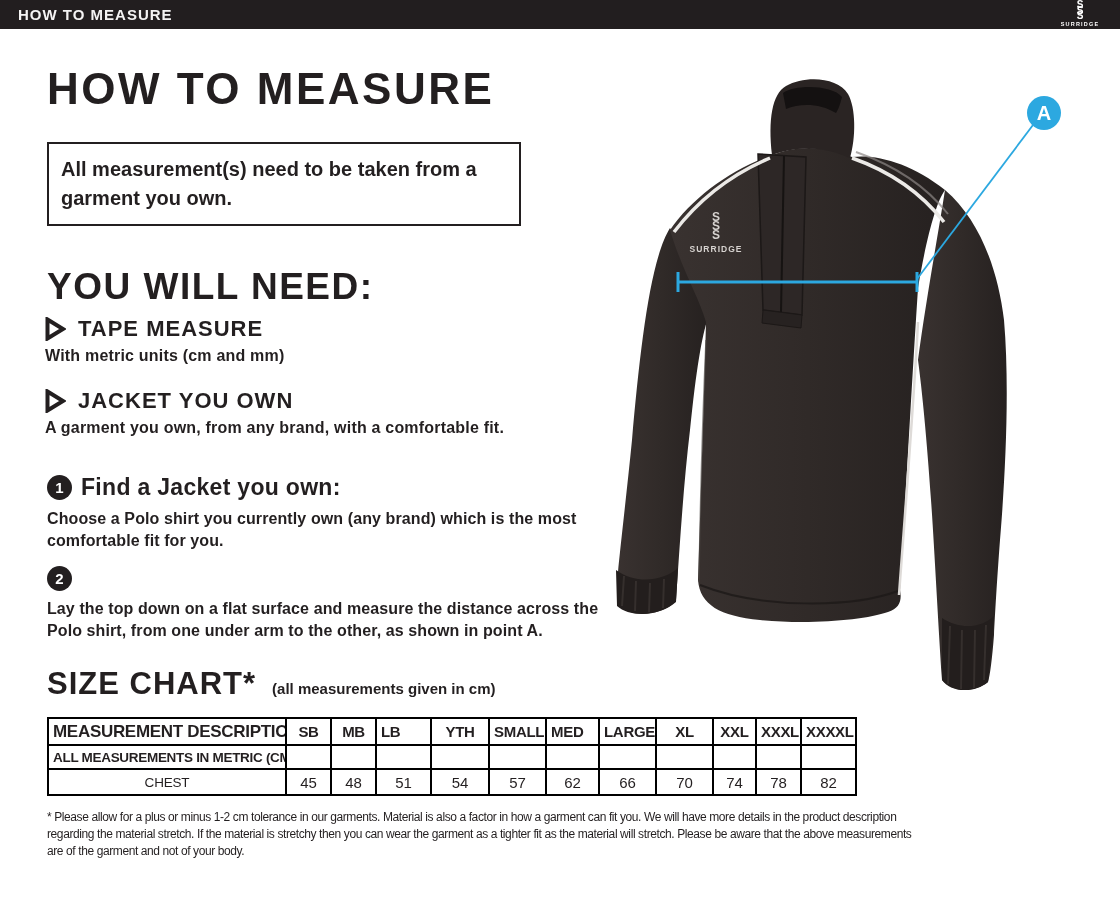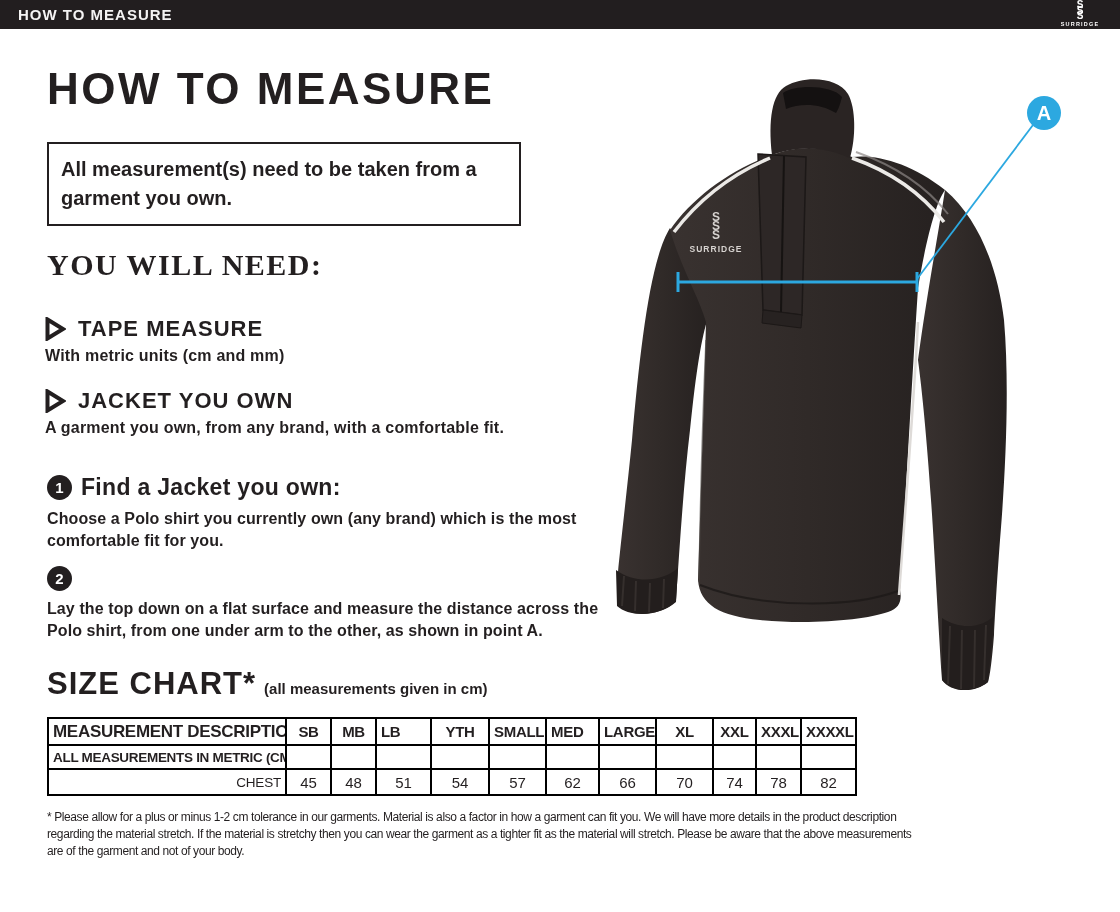--- a/index.html
+++ b/index.html
@@ -17,55 +17,55 @@
   .logo-stack { display:flex; flex-direction:column; align-items:center; line-height:5.5px; }
   .logo-stack span { color:#fff; font-size:10px; font-weight:bold; }
   .logo-word { color:#fff; font-size:5.5px; font-weight:bold; letter-spacing:1.2px; margin-top:2px; }
 
   
   .h1 { position:absolute; left:47px; top:64px; font-size:44px; font-weight:bold;
     letter-spacing:2.5px; }
   .notebox { position:absolute; left:47px; top:142px; width:474px;
     border:2px solid #231f20; padding:11px 12px; font-size:20px; font-weight:bold;
     line-height:1.45; }
-  .need-h { position:absolute; left:47px; top:248px; font-size:30px; font-weight:bold;
-    letter-spacing:1.5px;font-family:Liberation Serif, serif; }
+  .need-h { position:absolute; left:47px; top:266px; font-size:37px; font-weight:bold;
+    letter-spacing:1.5px; }
   .need-item { position:absolute; left:45px; width:580px; }
   .need-item .row { display:flex; align-items:center; gap:12px; }
   .need-item .ttl { font-size:22px; font-weight:bold; letter-spacing:1px; }
   .need-item .desc { font-size:16px; font-weight:bold; margin-top:5px; letter-spacing:.2px; }
   .tri { width:21px; height:24px; flex:0 0 auto; }
 
   .step { position:absolute; left:47px; width:560px; }
   .step .row { display:flex; align-items:center; gap:9px; }
   .step .num { width:25px; height:25px; border-radius:50%; background:#231f20; color:#fff;
     font-size:15px; font-weight:bold; display:flex; align-items:center; justify-content:center;
     flex:0 0 auto; }
   .step .ttl { font-size:23px; font-weight:bold; letter-spacing:.3px; }
   .step .desc { font-size:16px; font-weight:bold; line-height:1.4; margin-top:7px;
     letter-spacing:.1px; }
 
   .sizechart-h { position:absolute; left:47px; top:666px; display:flex;
-    align-items:baseline; gap:8px; }
+    align-items:baseline; gap:16px; }
   .sizechart-h .big { font-size:31px; font-weight:bold; letter-spacing:1px; }
   .sizechart-h .small { font-size:15px; font-weight:bold; }
 
   
   .sizetable { position:absolute; left:47px; top:717px; width:808px;
     border-collapse:collapse; table-layout:fixed; }
   .sizetable td, .sizetable th { border:2px solid #000; padding:1px 4px;
     overflow:hidden; white-space:nowrap; }
   .sizetable .hdr-desc { font-size:17px; font-weight:bold; text-align:left;
     letter-spacing:-.3px; height:27px; }
   .sizetable .hdr-size { font-size:15px; font-weight:bold; text-align:center;
     letter-spacing:-.3px; }
   .sizetable .hdr-size.al { text-align:left; }
   .sizetable .metric-label { font-size:13.5px; font-weight:bold; text-align:left;
     letter-spacing:-.3px; height:24px; }
-  .sizetable .rowlabel { font-size:13.5px; text-align:right; height:26px; letter-spacing:-.2px; }
+  .sizetable .rowlabel { font-size:13.5px; text-align:center; height:26px; letter-spacing:-.2px; }
   .sizetable .val { font-size:15px; text-align:center; }
 
   .footnote { position:absolute; left:47px; top:809px; width:882px; font-size:12px;
     line-height:1.42; letter-spacing:-.4px; }
 
   
   .jacket-wrap { position:absolute; left:600px; top:60px; width:520px; height:640px; }
 </style>
 </head>
 <body>

